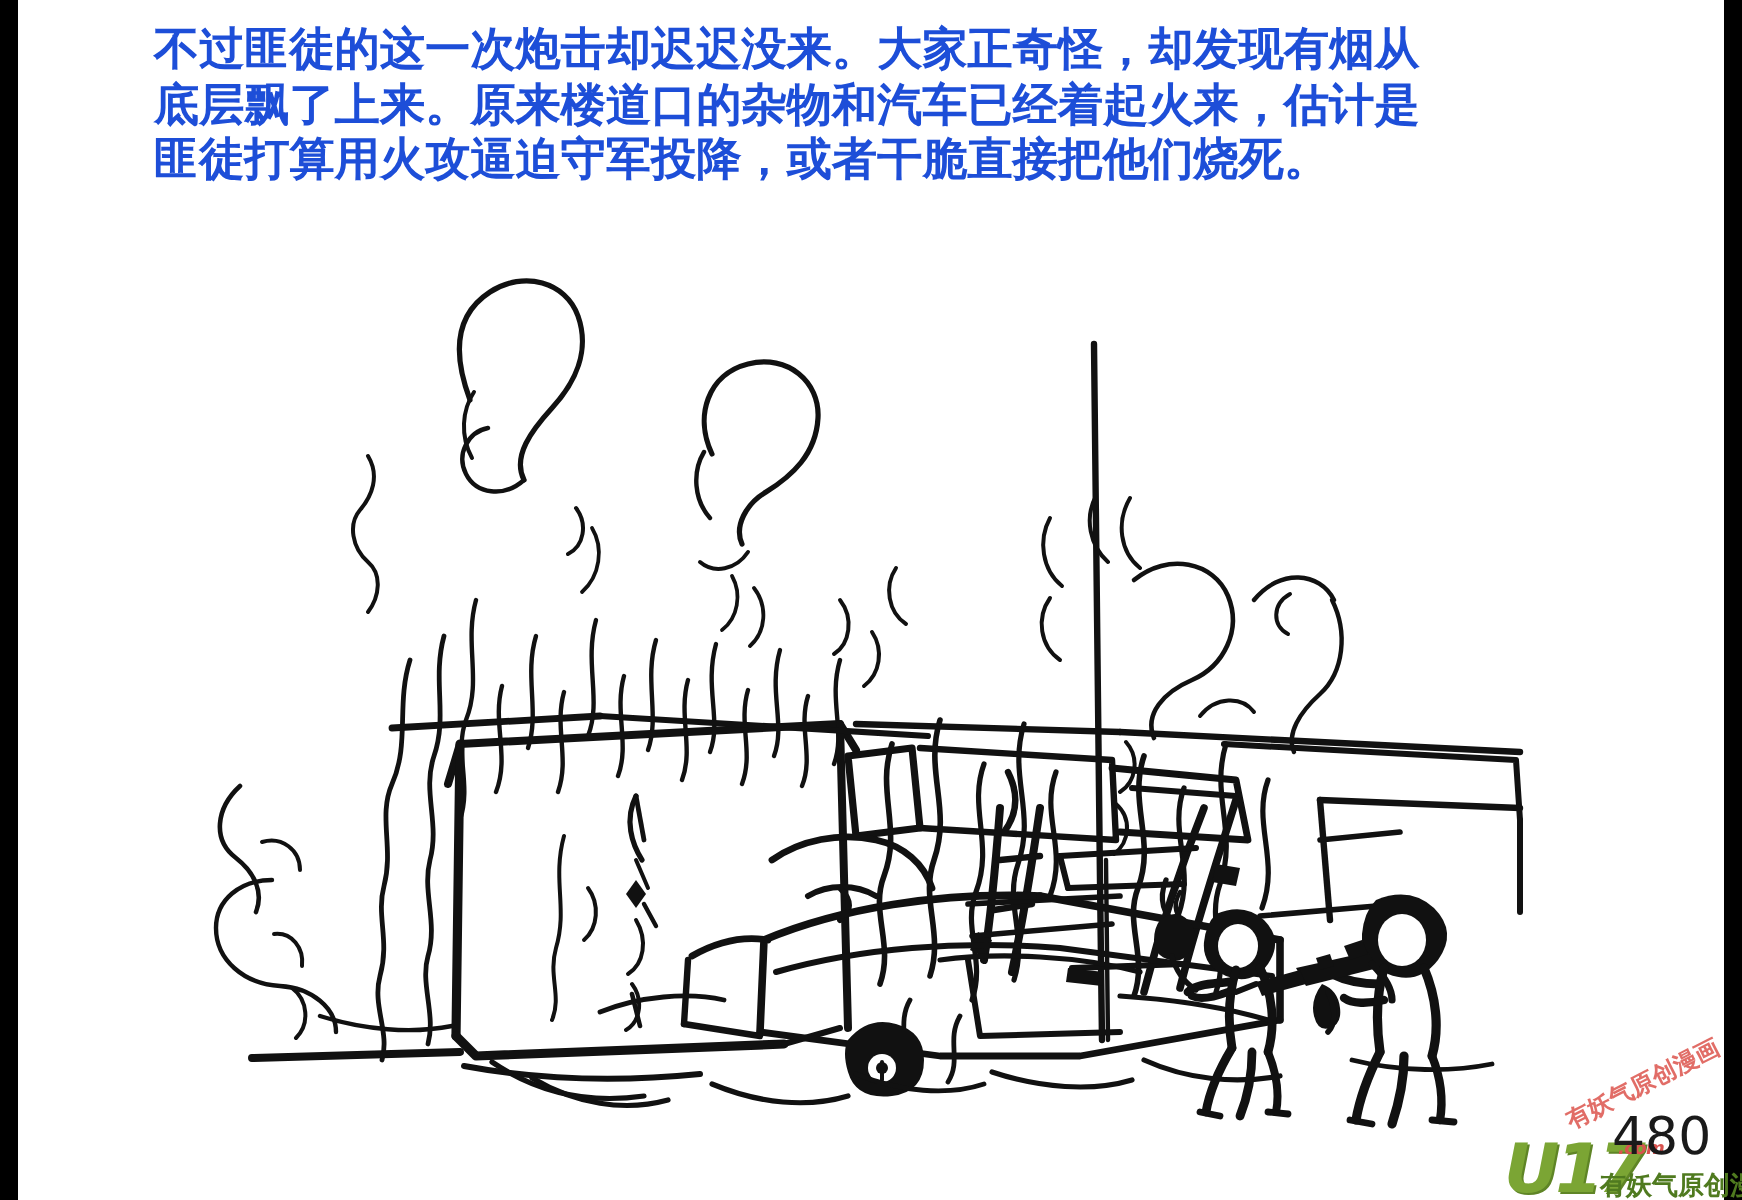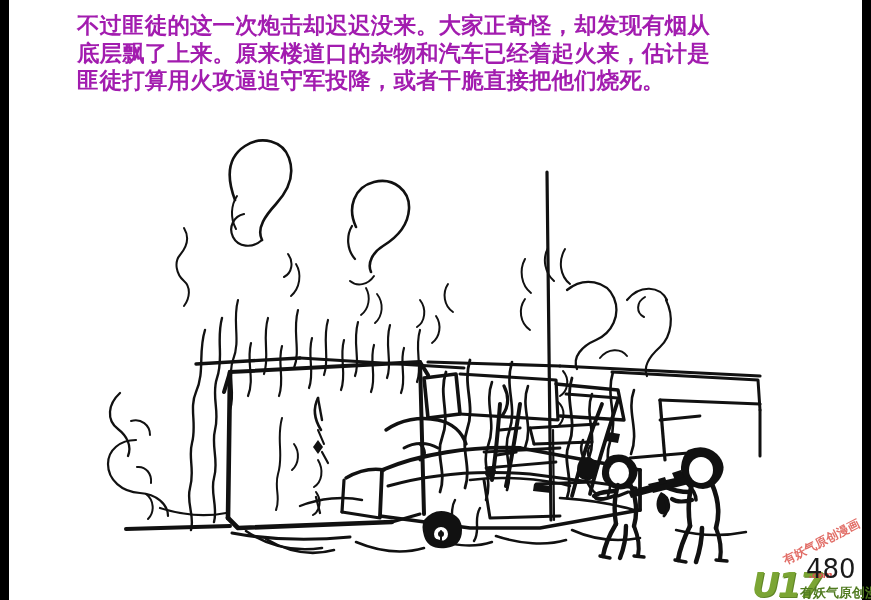--- a/index.html
+++ b/index.html
@@ -36,21 +36,21 @@
   #narration {
     position: absolute;
     left: 77px;
     top: 12px;
     width: 750px;
     font-family: "DejaVu Sans", "Liberation Sans", sans-serif;
     font-size: 22.5px;
     font-weight: 700;
     line-height: 27.5px;
     letter-spacing: 0.1px;
-    color: #a21caf;
+    color: #1d4ed8;
     white-space: pre-line;
     text-align: left;
   }
   #artwork {
     position: absolute;
     left: 0;
     top: 0;
     width: 871px;
     height: 600px;
   }

